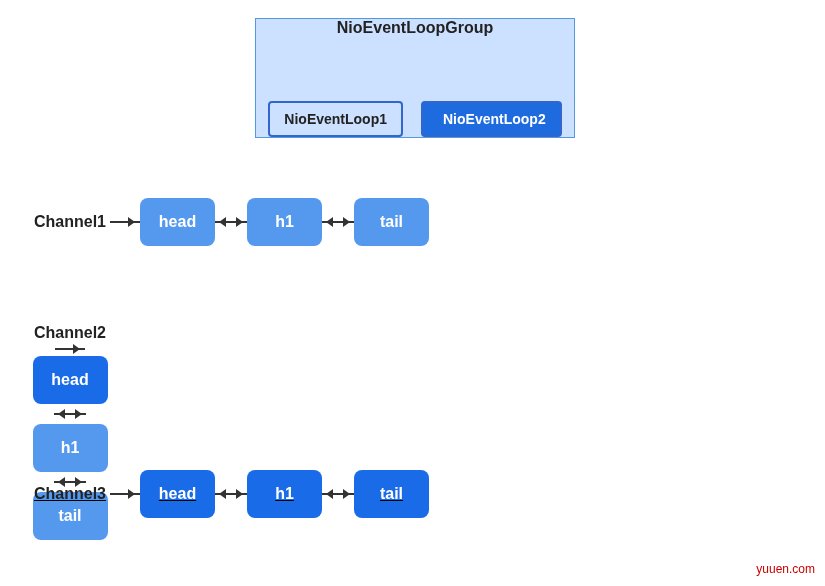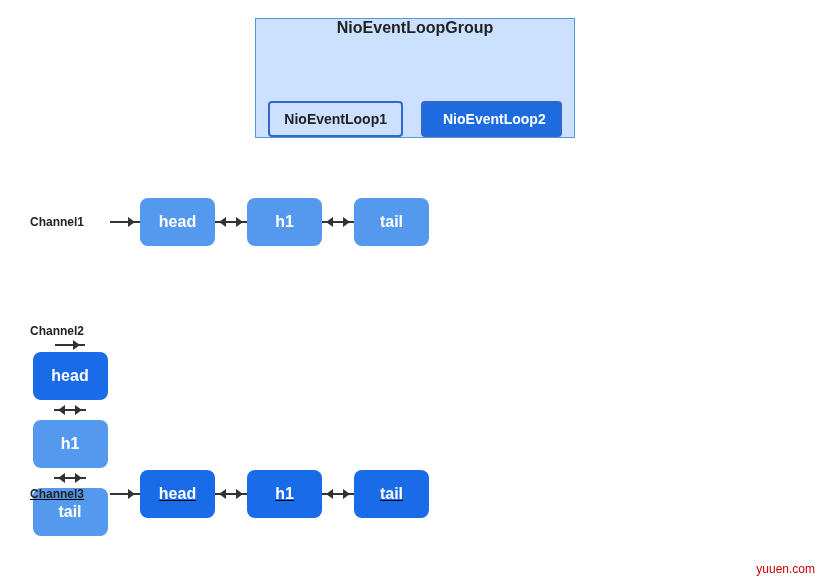--- a/index.html
+++ b/index.html
@@ -66,25 +66,25 @@
 
     
     .channel-row {
       position: absolute;
       left: 30px;
       display: flex;
       align-items: center;
     }
 
     .channel-label {
-      font-size: 12px;
+      font-size: 16px;
       font-weight: bold;
       color: #222;
       width: 80px;
-      text-align: left;
+      text-align: center;
     }
 
     
     .arrow-right {
       width: 30px;
       height: 14px;
       position: relative;
       flex-shrink: 0;
     }
     .arrow-right::after {

